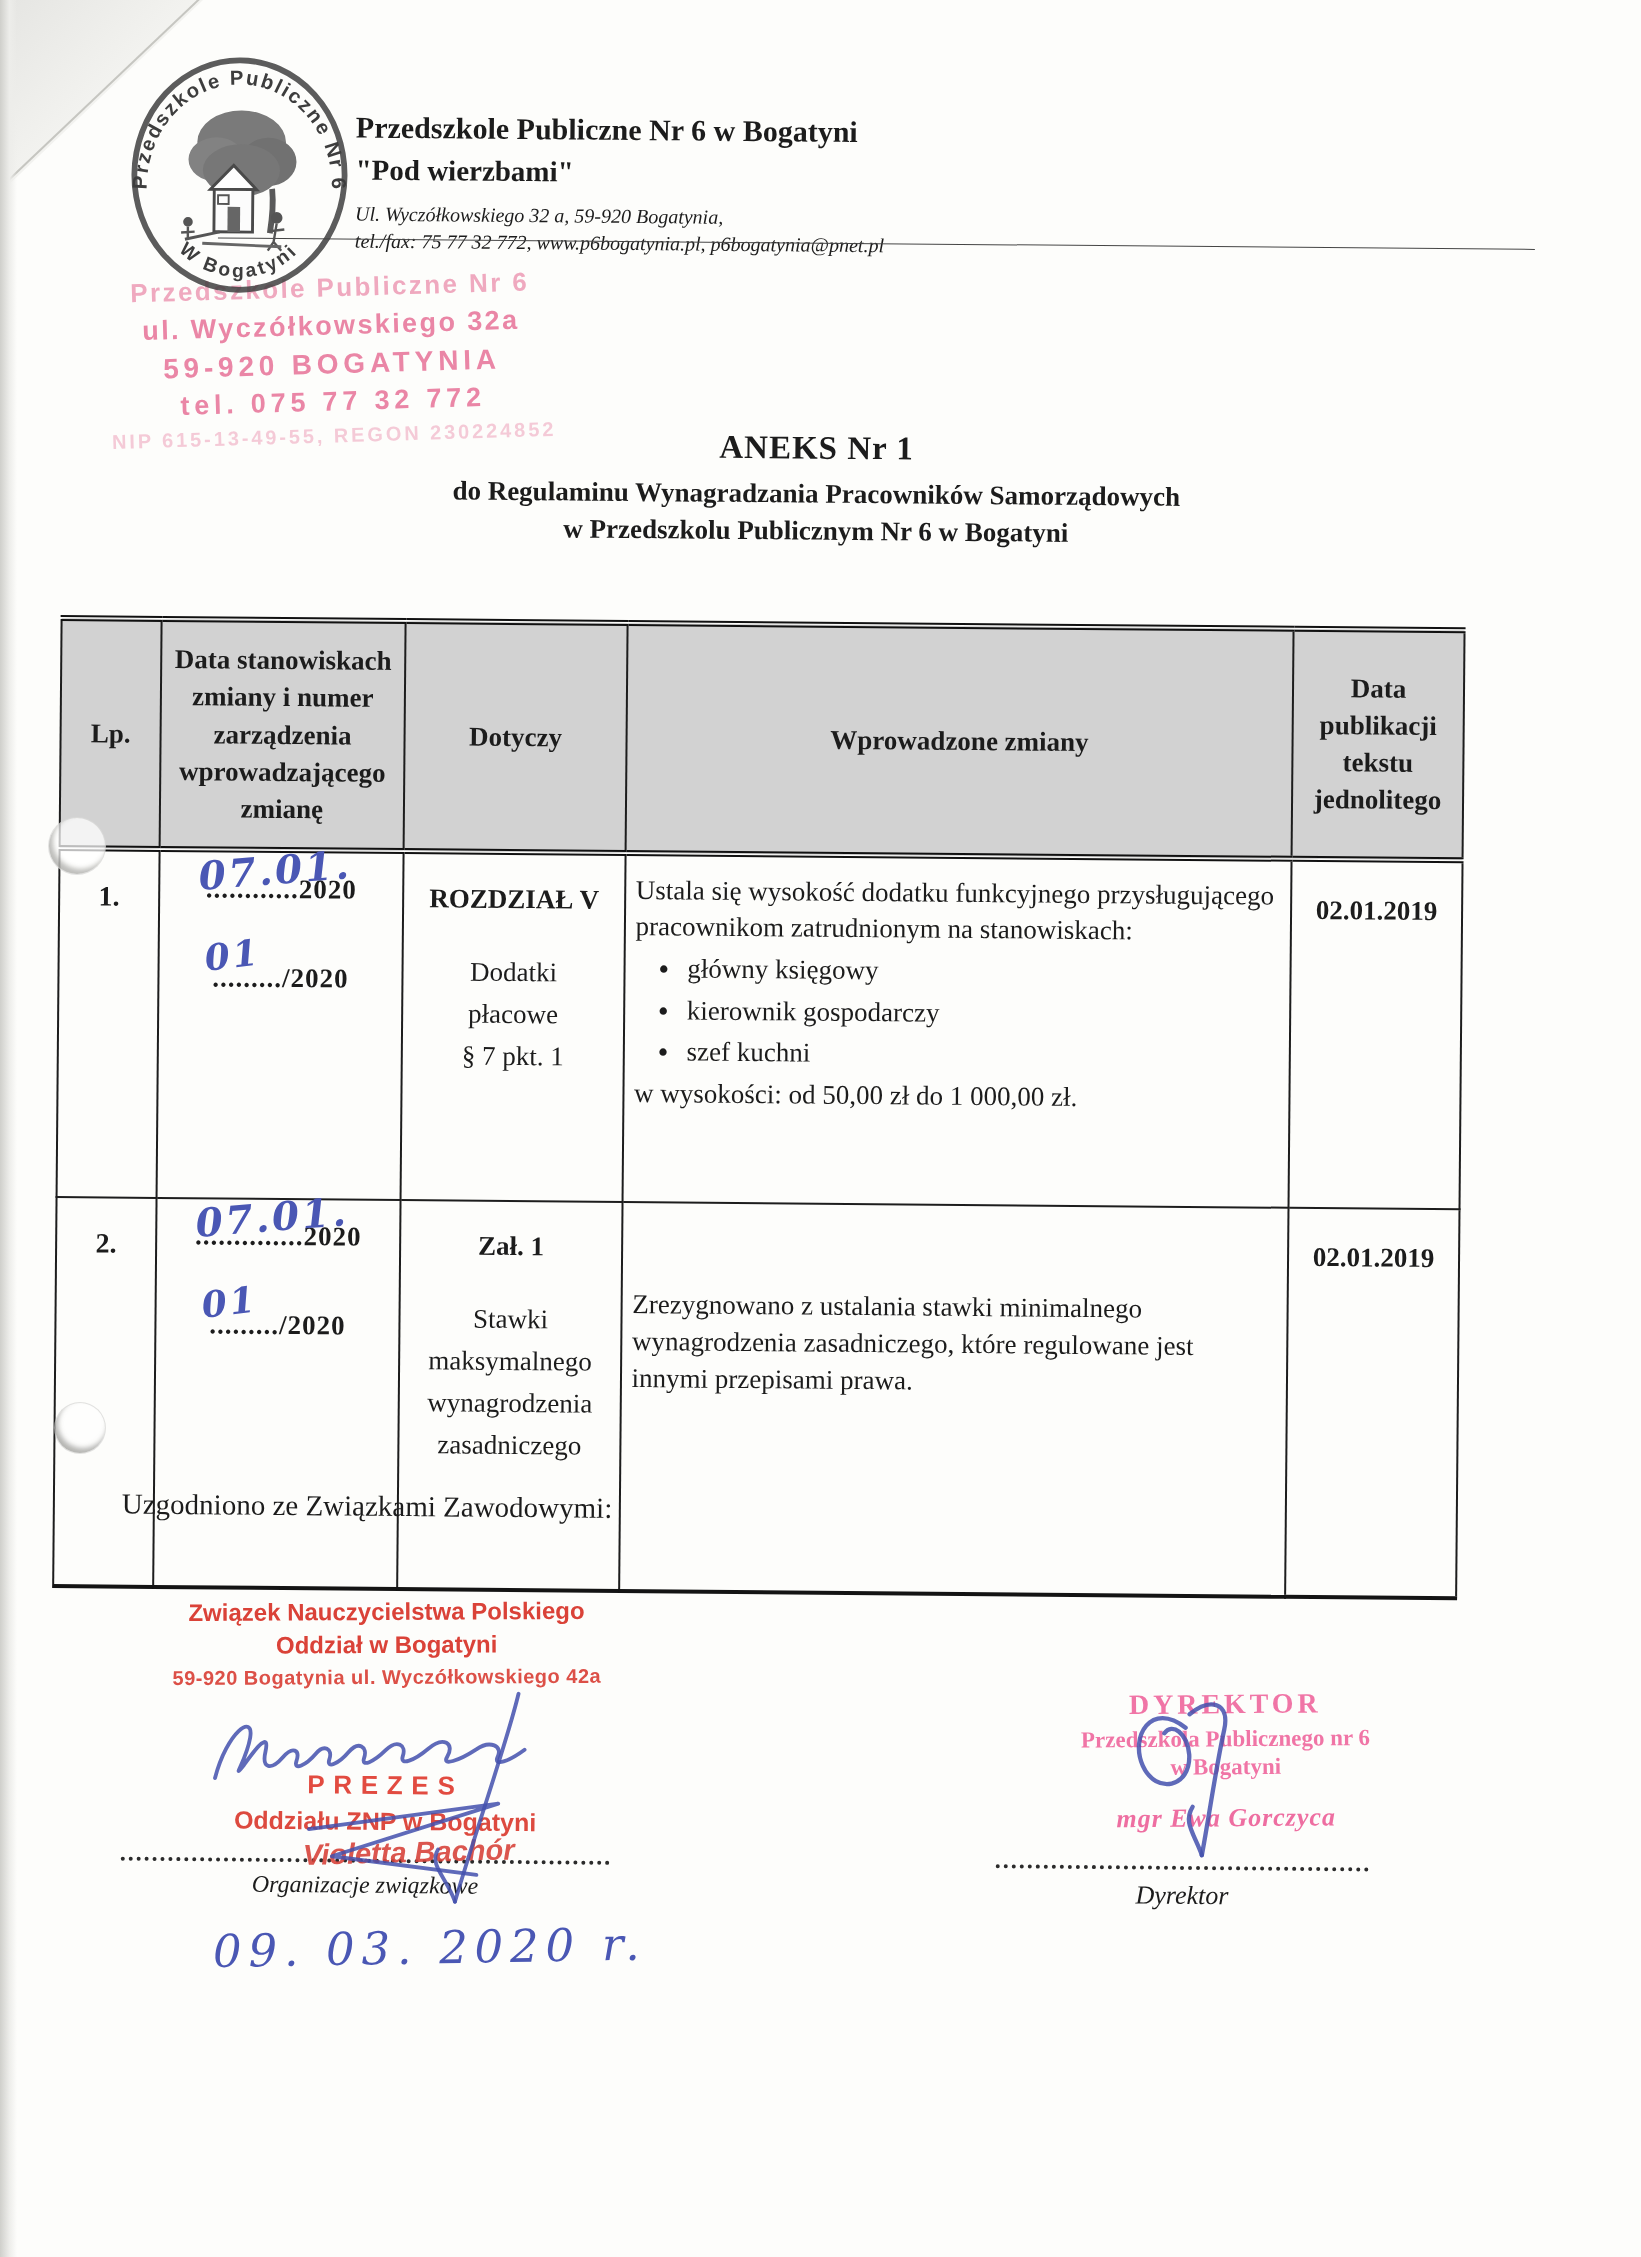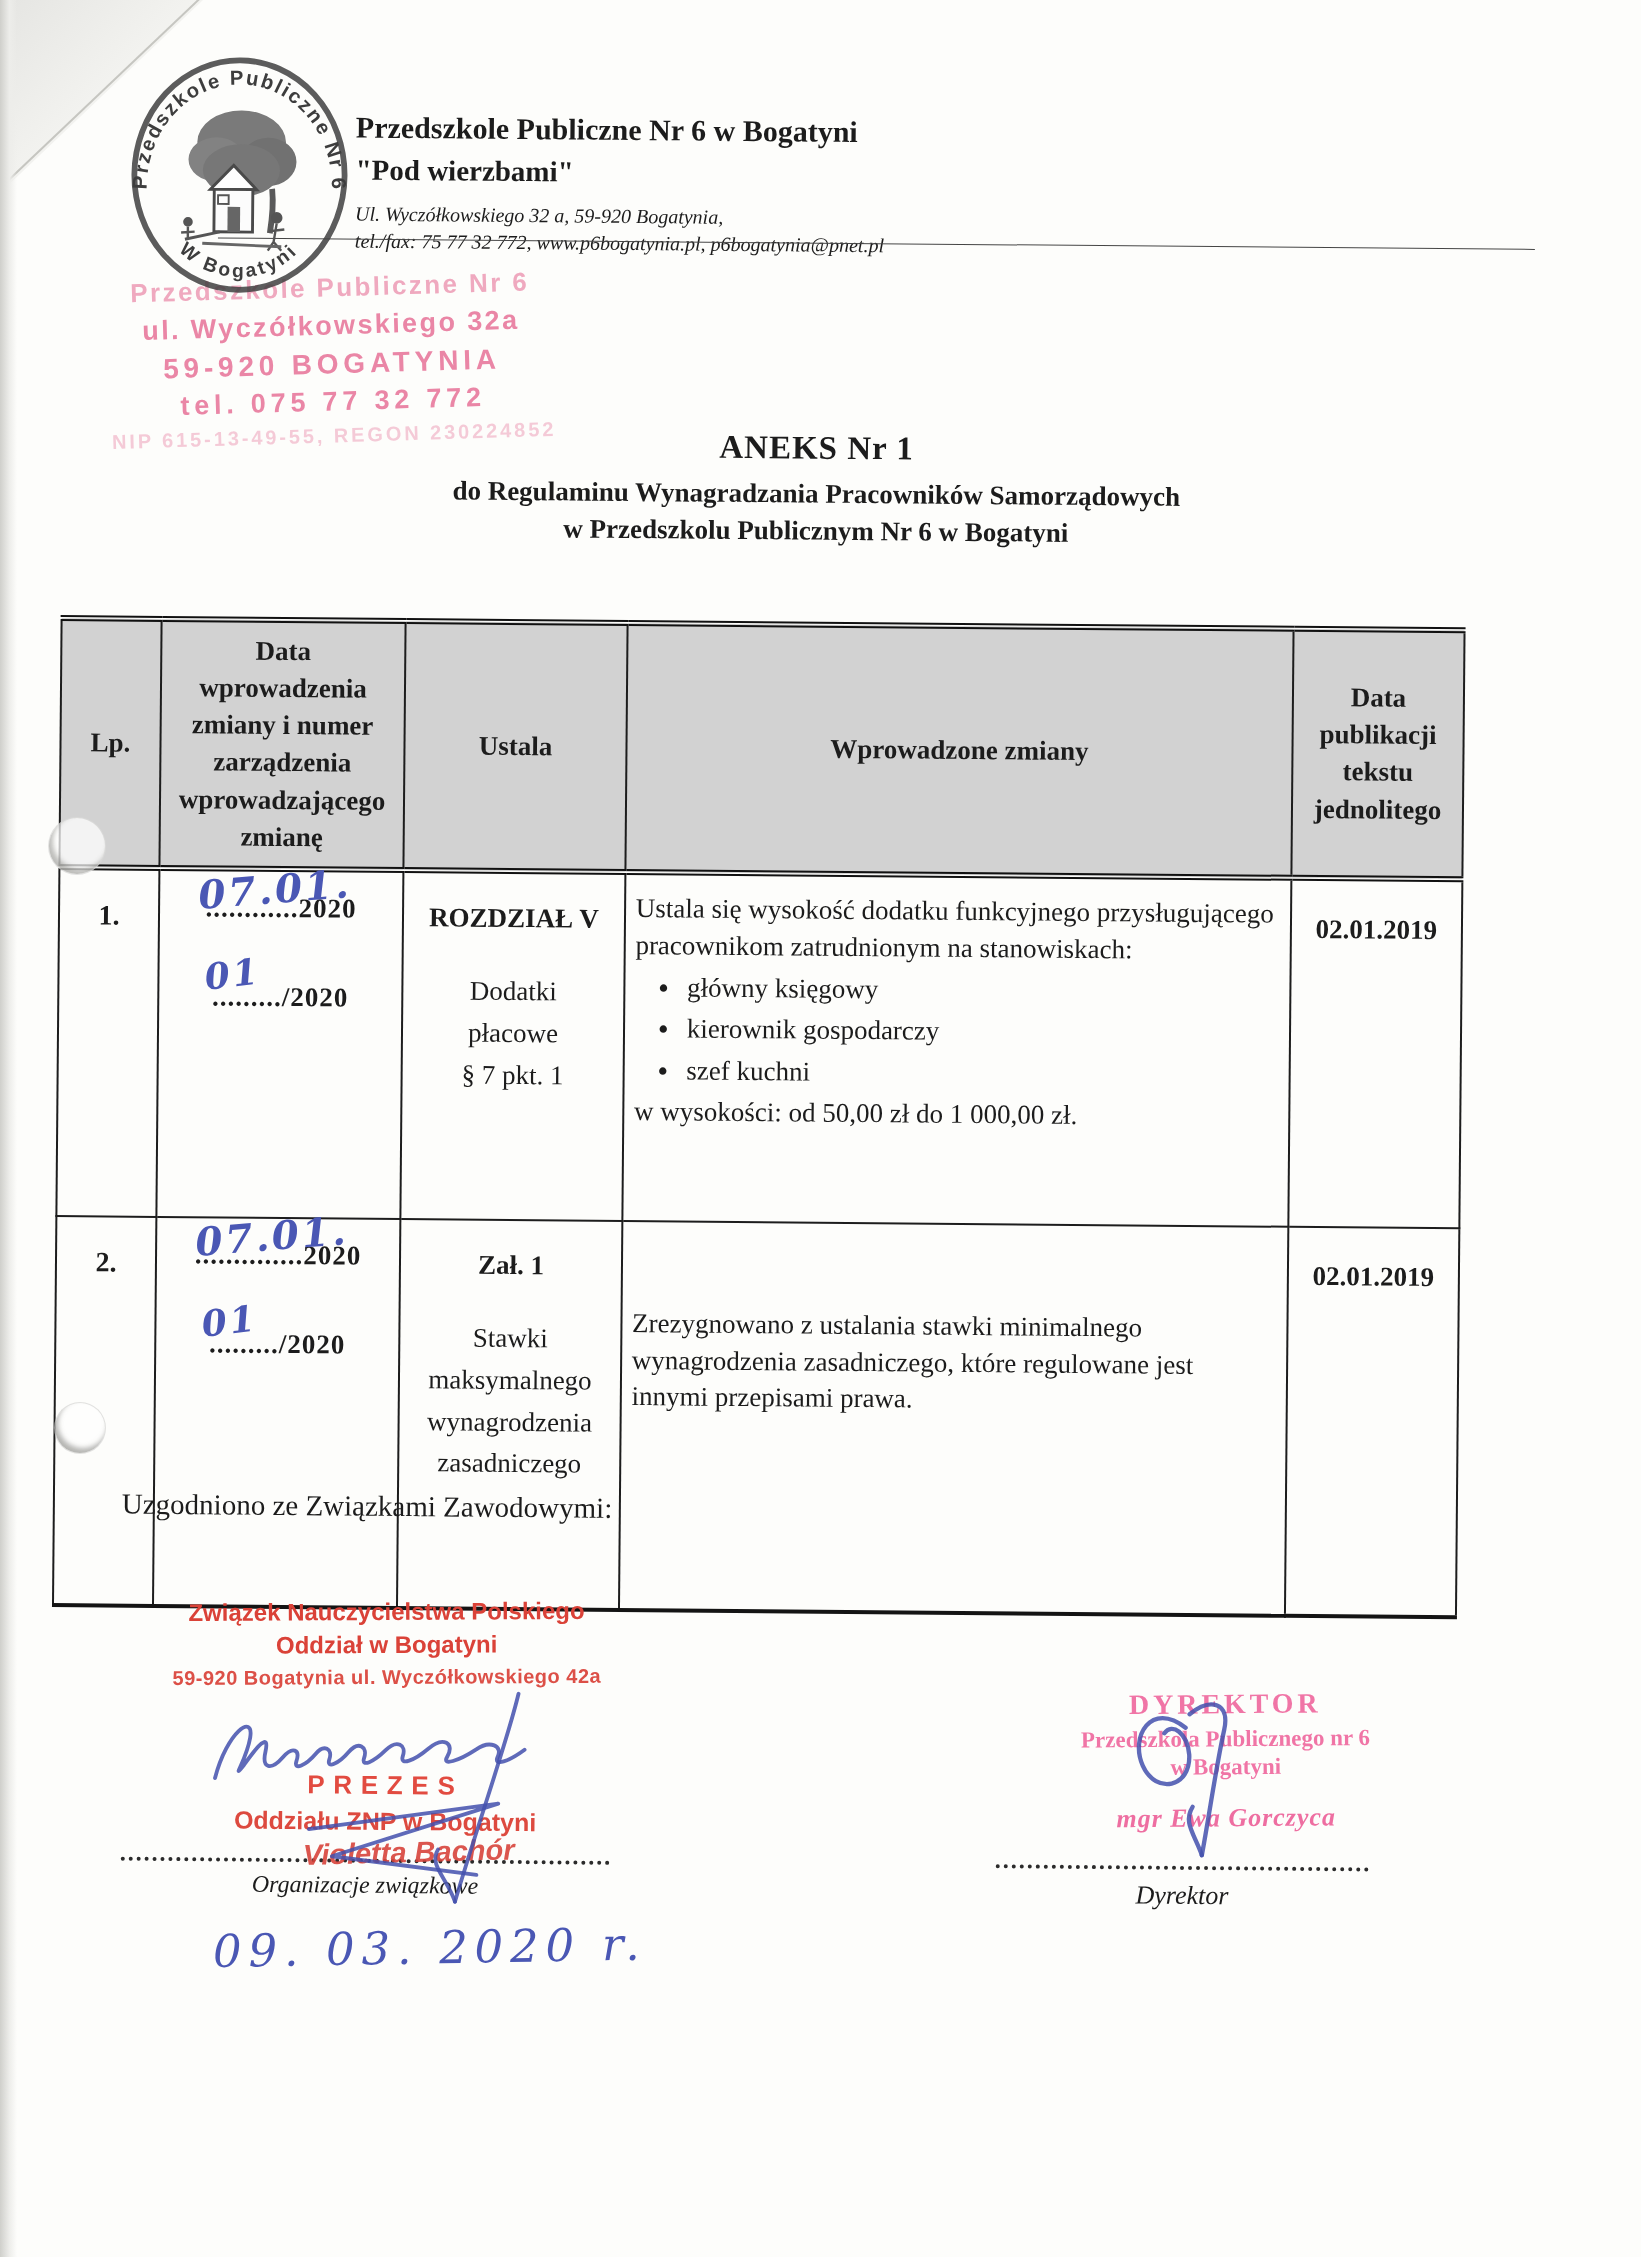--- a/index.html
+++ b/index.html
@@ -172,22 +172,22 @@
       <colgroup>
         <col style="width:100px">
           <col style="width:244px">
           <col style="width:222px">
         <col style="width:666px">
           <col style="width:171px">
       </colgroup>
       <tbody>
           <tr>
         <th><span>Lp.</span></th>
-        <th><span>Data wprowadzenia zmiany i numer zarządzenia wprowadzającego zmianę</span></th>
-        <th><span>Ustala</span></th>
+        <th><span>Data stanowiskach zmiany i numer zarządzenia wprowadzającego zmianę</span></th>
+        <th><span>Dotyczy</span></th>
         <th><span>Wprowadzone zmiany</span></th>
         <th><span>Data publikacji tekstu jednolitego</span></th>
       </tr>
       <tr class="r1">
         <td class="lp">1.</td>
         <td class="datecell">
           <span class="date-line">
             <span class="hand">07.01.</span>
             <span class="dots">............</span><span class="year">2020</span>
           </span>

